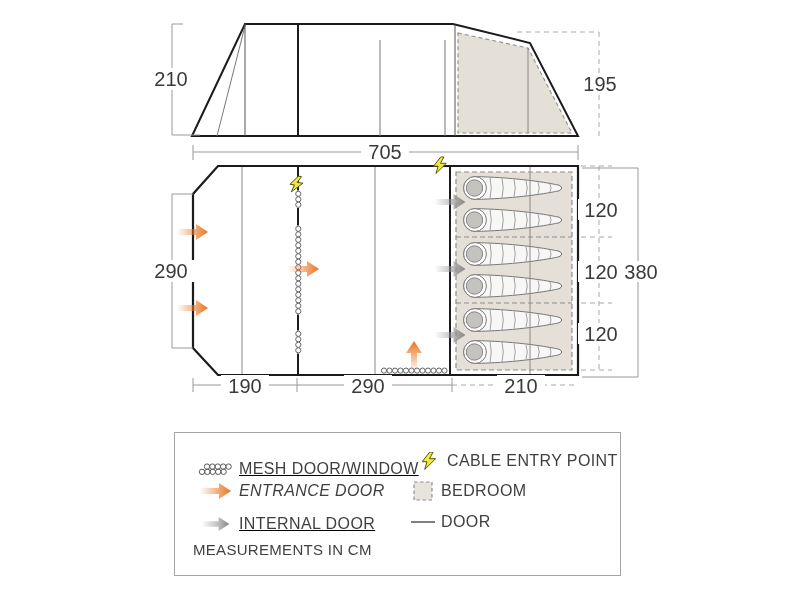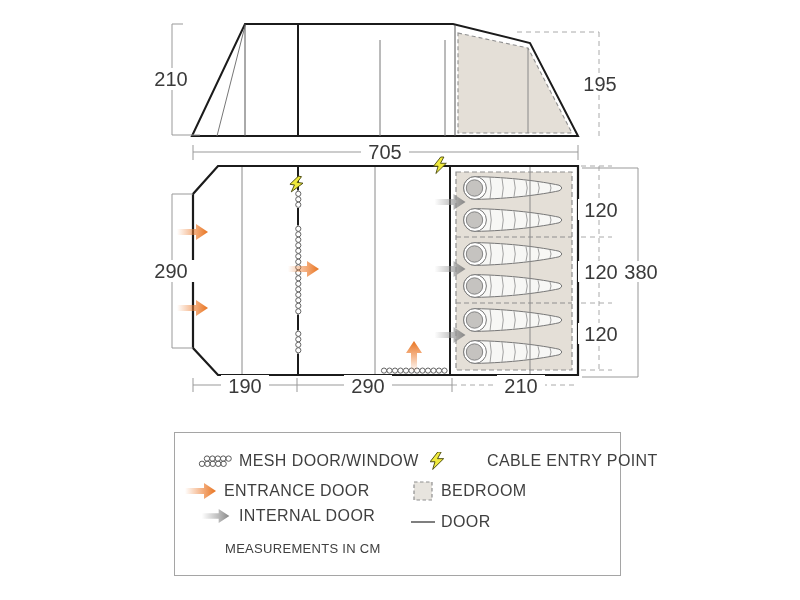--- a/index.html
+++ b/index.html
@@ -6,21 +6,21 @@
   .stage{position:relative;width:800px;height:600px;background:#ffffff;overflow:hidden;
          font-family:"Liberation Sans",sans-serif;padding-left:48px;}
   svg text.dim{font-family:"Liberation Sans",sans-serif;font-size:20px;fill:#3a3a3a;
                text-anchor:middle;dominant-baseline:central;}
   .legend{position:absolute;left:174px;top:432px;width:447px;height:144px;
           border:1px solid #a5a5a5;background:#fff;box-sizing:border-box;}
   .lrow{position:absolute;display:flex;align-items:center;height:24px;}
   .licon{width:46px;flex:none;display:flex;justify-content:center;align-items:center;}
   .lrow.col2 .licon{width:36px;}
   .llabel{font-size:16px;color:#3f3f3f;letter-spacing:0.4px;white-space:nowrap;}
-  .note{position:absolute;left:18px;top:108px;font-size:13px;color:#3f3f3f;letter-spacing:0.3px;margin-left:32px;}
+  .note{position:absolute;left:18px;top:108px;font-size:15px;color:#3f3f3f;letter-spacing:0.3px;}
 </style>
 </head>
 <body>
 
 <div class="stage">
 
 <svg width="800" height="420" viewBox="0 0 800 420" style="position:absolute;left:0;top:0;">
   <defs>
     <linearGradient id="ogr" x1="0" y1="0" x2="1" y2="0">
       <stop offset="0" stop-color="#ED7D31" stop-opacity="0"></stop>
@@ -172,73 +172,73 @@
       <text class="dim" x="601" y="334">120</text>
       <path d="M582,168 L638,168 L638,377 L582,377" fill="none" stroke="#999" stroke-width="1"></path>
       <rect x="618" y="261" width="46" height="21" fill="#fff"></rect>
       <text class="dim" x="641" y="272">380</text>
     </g>
   </g>
 </svg>
 
 <div class="legend">
 
-  <div class="lrow" style="left:18px;top:16px;">
+  <div class="lrow" style="left:18px;top:24px;text-decoration:underline;">
     <span class="licon">
       <svg width="36" height="14" viewBox="0 0 36 14">
         <g fill="none" stroke="#5a5a5a" stroke-width="1">
           <circle cx="4" cy="9.8" r="2.7"></circle>
               <circle cx="9.4" cy="9.8" r="2.7"></circle>
               <circle cx="14.8" cy="9.8" r="2.7"></circle>
               <circle cx="20.2" cy="9.8" r="2.7"></circle>
               <circle cx="25.6" cy="9.8" r="2.7"></circle>
           <circle cx="9" cy="4.6" r="2.7"></circle>
               <circle cx="14.4" cy="4.6" r="2.7"></circle>
               <circle cx="19.8" cy="4.6" r="2.7"></circle>
               <circle cx="25.2" cy="4.6" r="2.7"></circle>
               <circle cx="30.6" cy="4.6" r="2.7"></circle>
         </g>
       </svg>
     </span>
     <span class="llabel">MESH DOOR/WINDOW</span>
   </div>
 
-  <div class="lrow" style="left:3px;top:46px;">
+  <div class="lrow" style="left:18px;top:46px;font-style:italic;">
     <span class="licon">
       <svg width="34" height="18" viewBox="0 0 32 18">
         <defs>
               <linearGradient id="ogr2" x1="0" y1="0" x2="1" y2="0">
           <stop offset="0" stop-color="#ED7D31" stop-opacity="0"></stop>
           <stop offset="0.5" stop-color="#ED7D31" stop-opacity="0.55"></stop>
           <stop offset="1" stop-color="#E8731E" stop-opacity="1"></stop>
         </linearGradient>
             </defs>
         <path d="M0,6 L19,6 L19,1 L31,9 L19,17 L19,12 L0,12 Z" fill="url(#ogr2)"></path>
       </svg>
     </span>
     <span class="llabel">ENTRANCE DOOR</span>
   </div>
 
-  <div class="lrow" style="left:18px;top:71px;">
+  <div class="lrow" style="left:18px;top:79px;text-decoration:underline;">
     <span class="licon">
       <svg width="30" height="16" viewBox="0 0 32 18">
         <defs>
               <linearGradient id="ggr2" x1="0" y1="0" x2="1" y2="0">
           <stop offset="0" stop-color="#9A9A9A" stop-opacity="0"></stop>
           <stop offset="0.5" stop-color="#9A9A9A" stop-opacity="0.55"></stop>
           <stop offset="1" stop-color="#868686" stop-opacity="1"></stop>
         </linearGradient>
             </defs>
         <path d="M0,6 L19,6 L19,1 L31,9 L19,17 L19,12 L0,12 Z" fill="url(#ggr2)"></path>
       </svg>
     </span>
     <span class="llabel">INTERNAL DOOR</span>
   </div>
 
-  <div class="lrow col2" style="left:244px;top:16px;gap:32px;">
+  <div class="lrow col2" style="left:236px;top:16px;">
     <span class="licon">
       <svg width="14" height="18" viewBox="0 0 13 17">
         <path d="M7.2,0 L0,9.2 L4.6,9.2 L2.4,16.5 L12.8,6.3 L7.0,6.3 L10.4,0 Z" fill="#F0EA3D" stroke="#4a4a10" stroke-width="0.9" stroke-linejoin="round"></path>
       </svg>
     </span>
     <span class="llabel">CABLE ENTRY POINT</span>
   </div>
 
   <div class="lrow col2" style="left:230px;top:46px;justify-content:flex-end;">
     <span class="licon">

